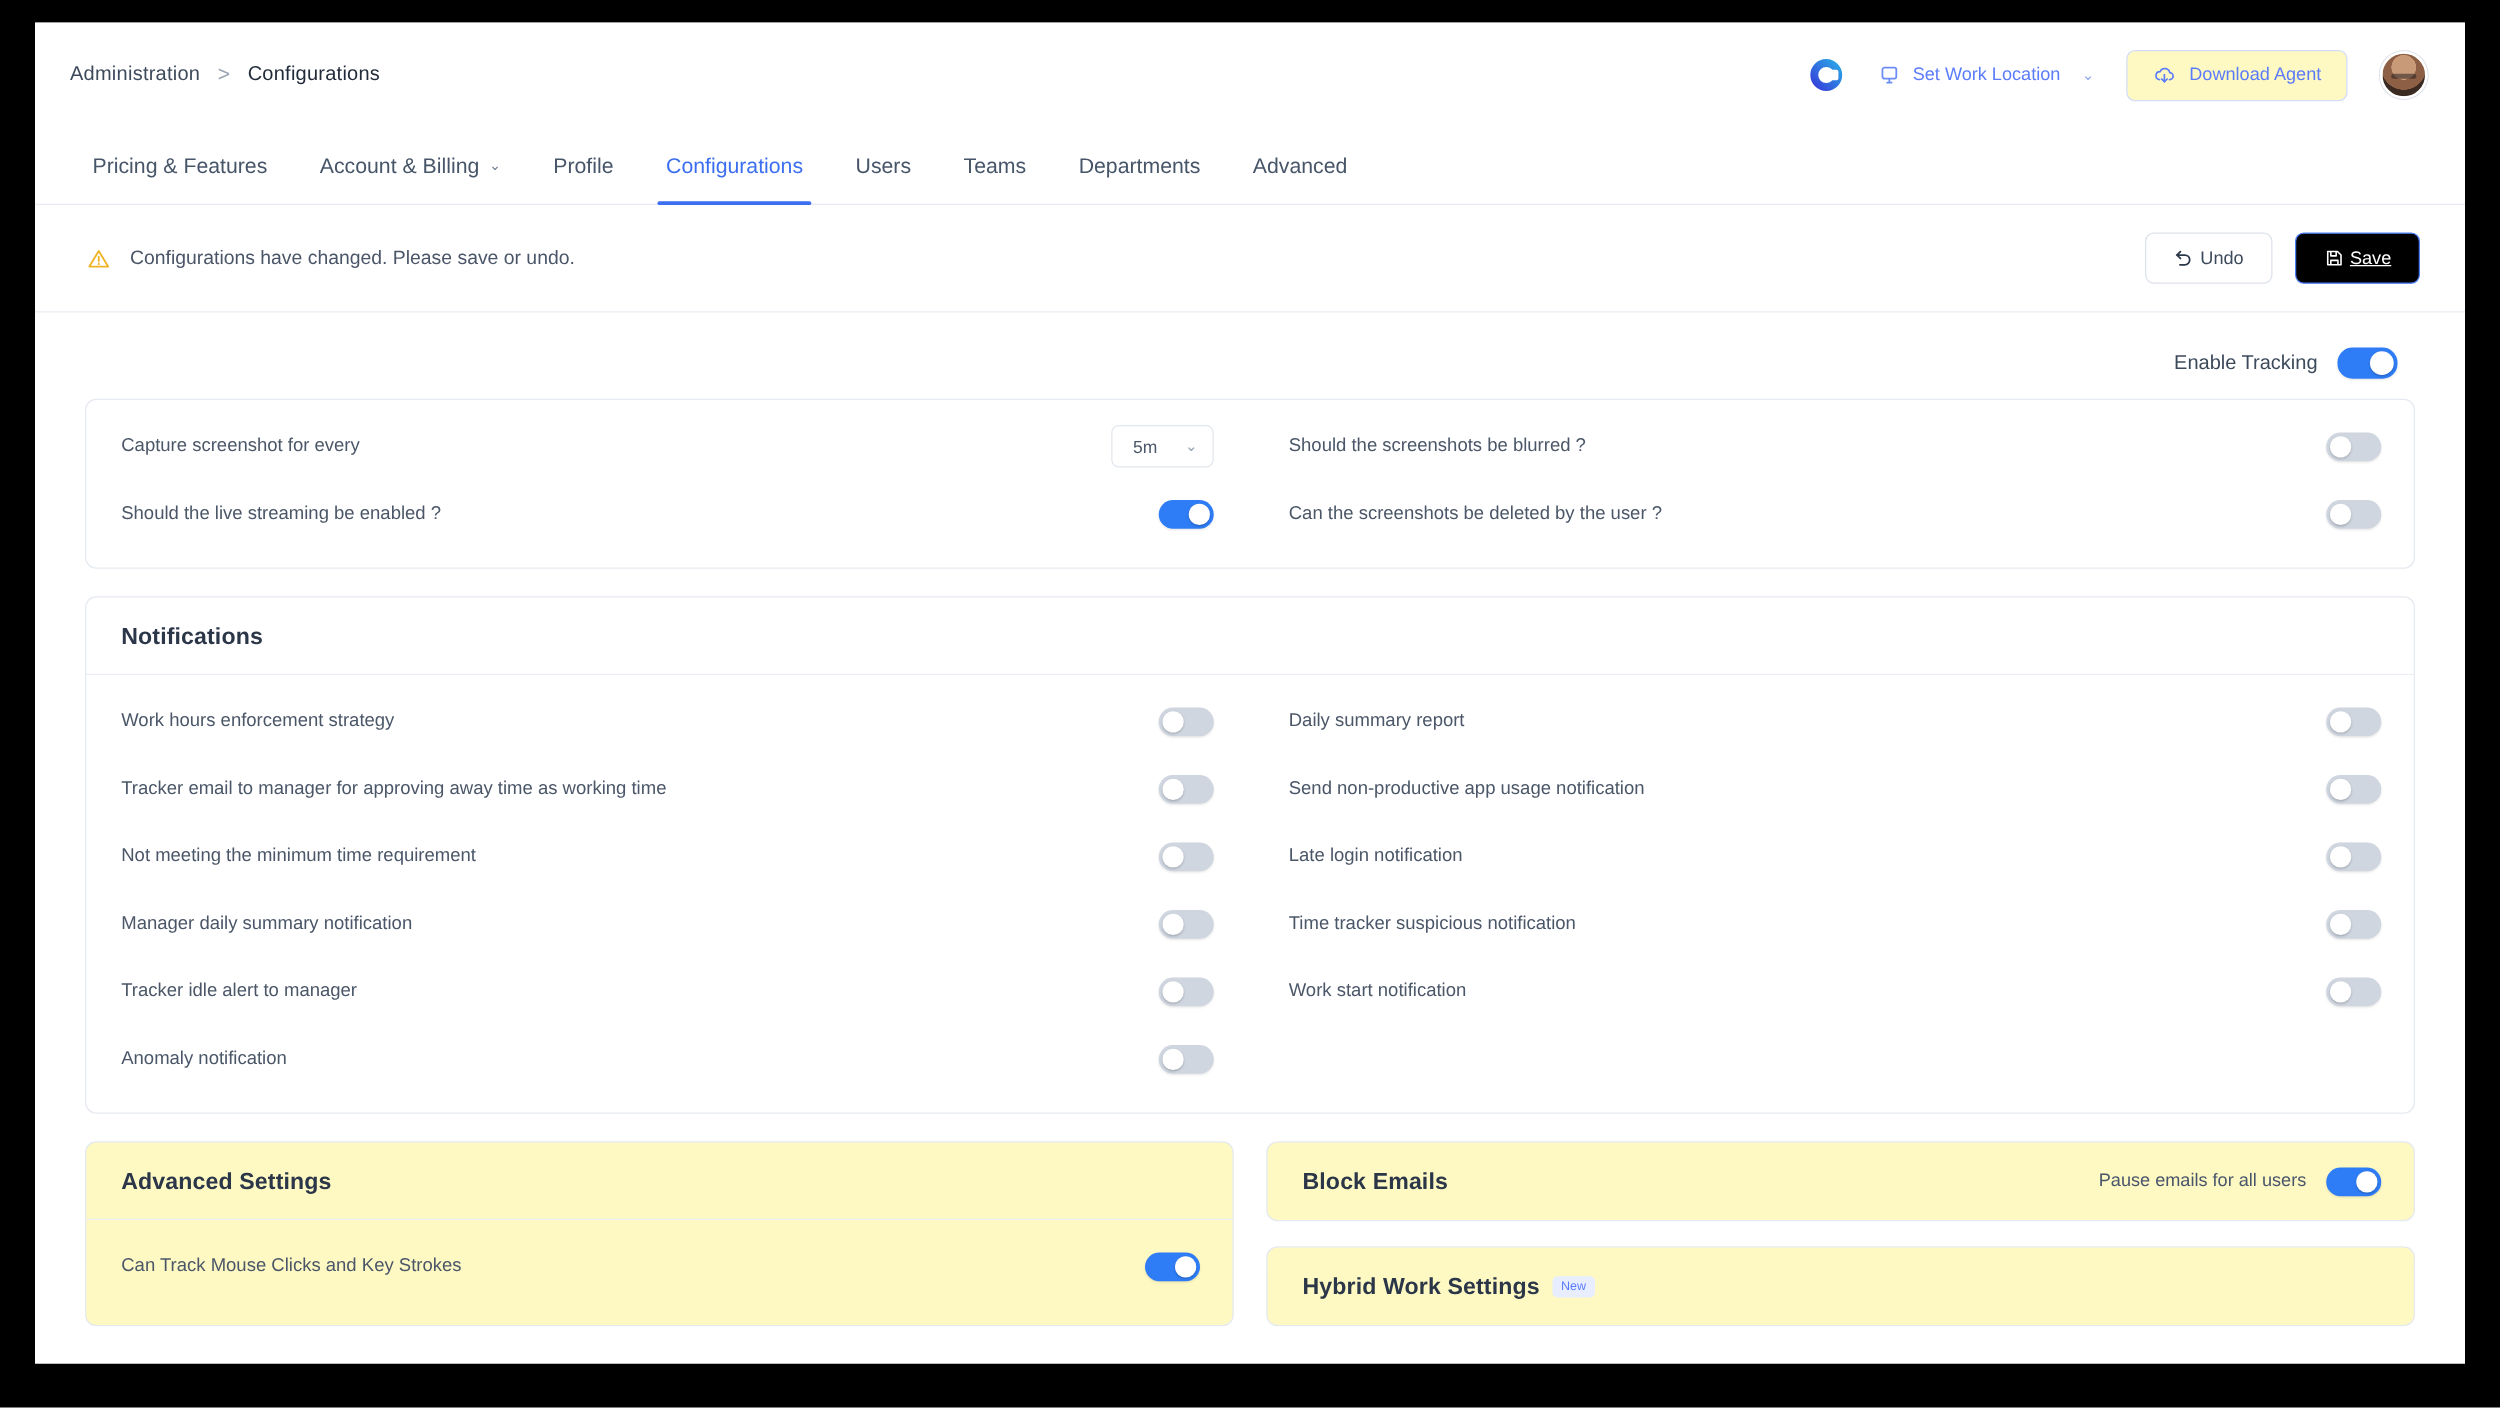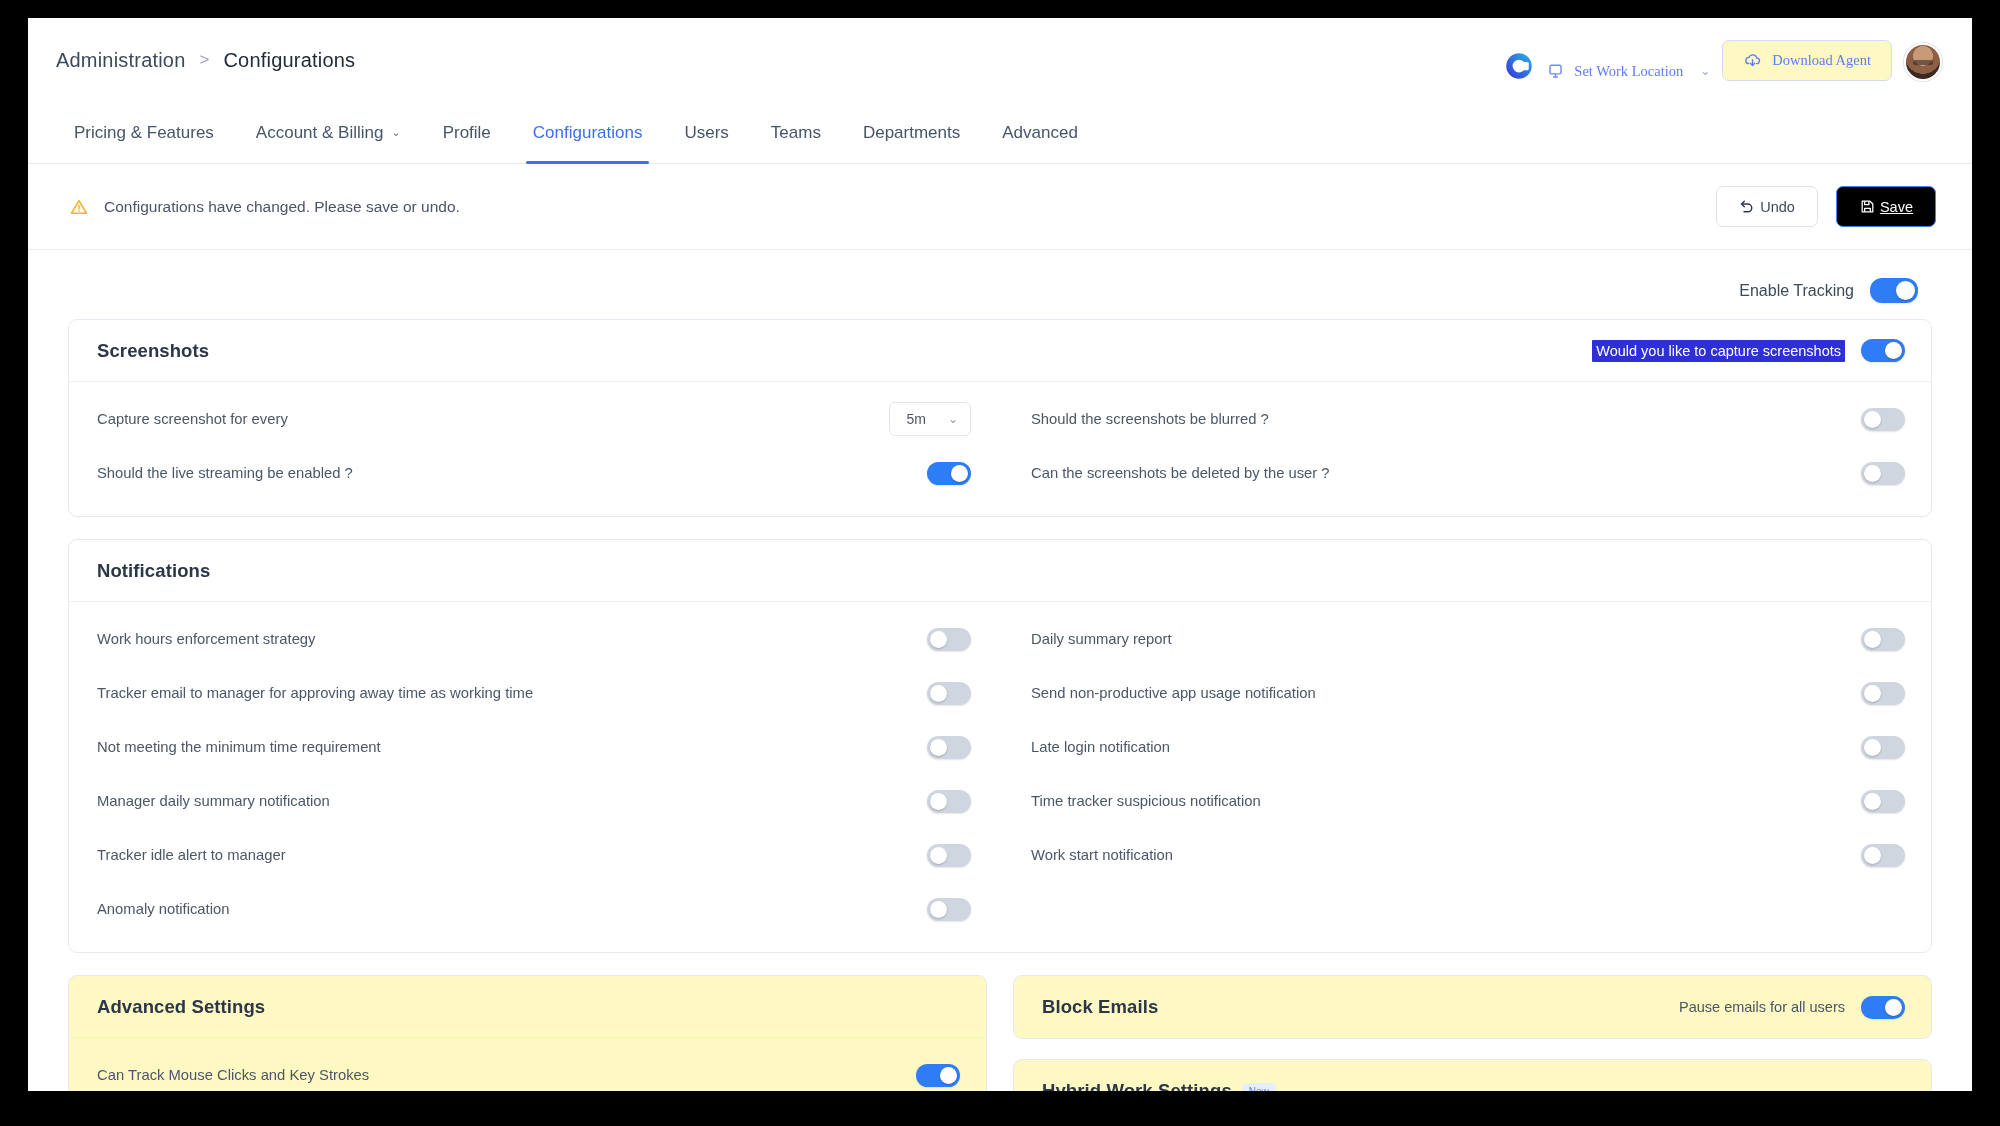--- a/index.html
+++ b/index.html
@@ -23,33 +23,32 @@
   
   .topbar {
     height: 84px;
     display: flex;
     align-items: center;
     padding: 0 30px 0 28px;
     background: #ffffff;
   }
   .breadcrumb { display: flex; align-items: center; gap: 14px; }
   .bc-item {
-    font-size: 20px;
+    font-size: 16px;
     color: #3d4a5c;
     letter-spacing: .2px;
   }
   .bc-item.current { color: #222b3a; }
   .bc-sep { color: #9aa4b2; font-size: 17px; }
 
   .topbar-right {
     margin-left: auto;
     display: flex;
-    align-items: flex-end;
-    gap: 12px;
-    font-family: Liberation Serif, serif;
+    align-items: center;
+    gap: 26px;
   }
   .brand-mark {
     width: 30px; height: 30px;
     border-radius: 50%;
     display: block;
   }
   .work-loc {
     display: flex; align-items: center; gap: 9px;
     color: #5b7cfa; font-size: 14.5px;
     cursor: pointer;
@@ -321,29 +320,20 @@
   <div class="content">
 
     <div class="enable-row">
       <span class="enable-label">Enable Tracking</span>
       <div class="toggle lg on">
           <div class="knob"></div>
         </div>
     </div>
 
     <div class="card">
-      <div class="card-head">
-        <span class="card-title">Screenshots</span>
-        <div class="card-head-right">
-          <span class="head-note selected">Would you like to capture screenshots</span>
-          <div class="toggle on">
-              <div class="knob"></div>
-            </div>
-        </div>
-      </div>
       <div class="card-body">
         <div class="grid2">
           <div>
             <div class="opt-row">
               <span class="opt-label">Capture screenshot for every</span>
               <div class="opt-ctl">
                 <div class="select">
                   <span>5m</span>
                   <span class="chev">⌄</span>
                 </div>

